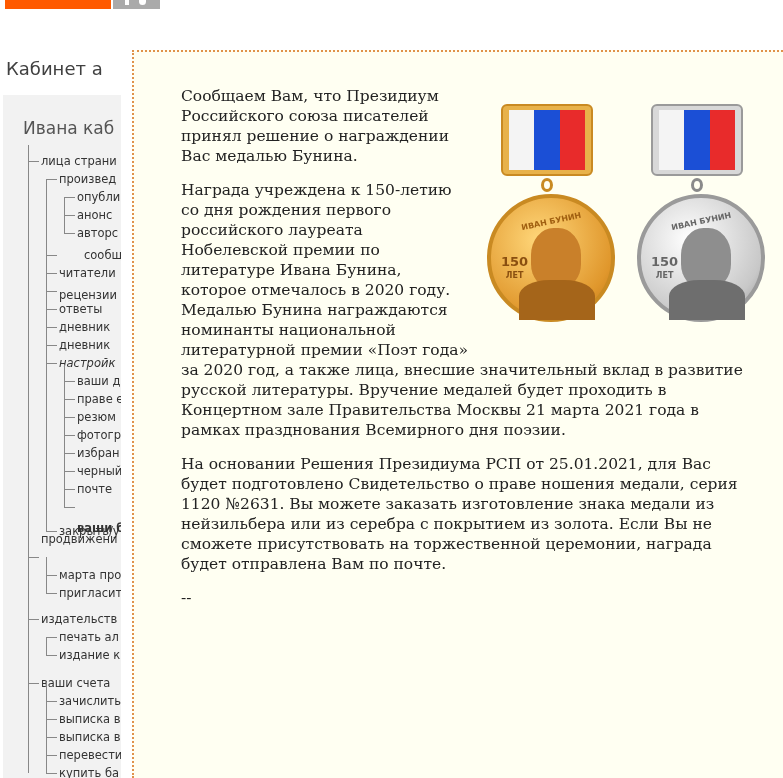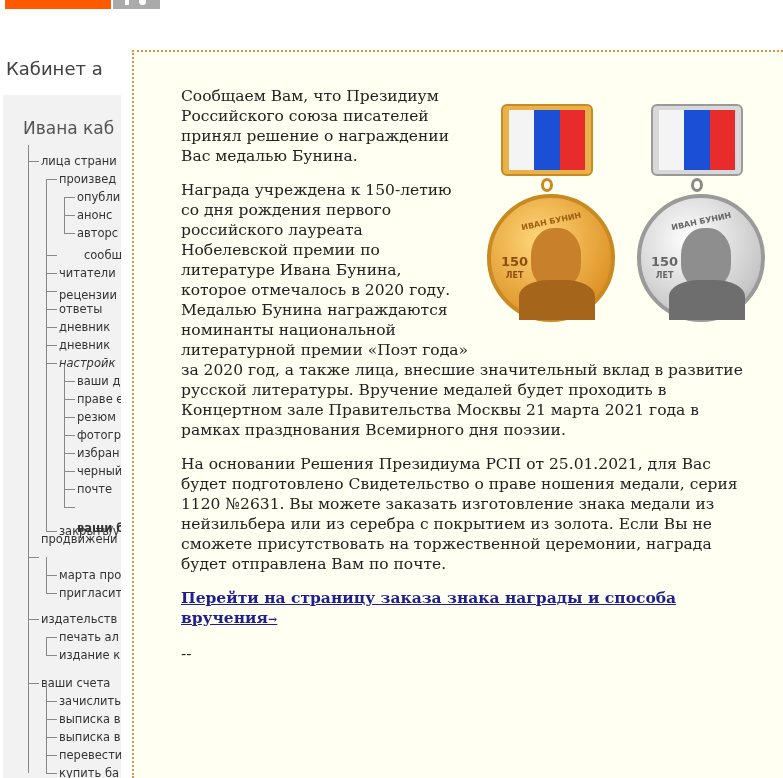--- a/index.html
+++ b/index.html
@@ -196,16 +196,15 @@
           <div class="name" style="color:#666">ИВАН БУНИН</div>
           <div class="face" style="background:#8e8e8e"></div>
           <div class="body" style="background:#6e6e6e"></div>
           <div class="txt150" style="color:#666"><span>150</span><br><span style="font-size:8px">ЛЕТ</span></div>
         </div>
       </div>
     </div>
     <p>Сообщаем Вам, что Президиум Российского союза писателей принял решение о награждении Вас медалью Бунина.</p>
     <p>Награда учреждена к 150-летию со дня рождения первого российского лауреата Нобелевской премии по литературе Ивана Бунина, которое отмечалось в 2020 году. Медалью Бунина награждаются номинанты национальной литературной премии «Поэт года» за 2020 год, а также лица, внесшие значительный вклад в развитие русской литературы. Вручение медалей будет проходить в Концертном зале Правительства Москвы 21 марта 2021 года в рамках празднования Всемирного дня поэзии.</p>
     <p>На основании Решения Президиума РСП от 25.01.2021, для Вас будет подготовлено Свидетельство о праве ношения медали, серия 1120 №2631. Вы можете заказать изготовление знака медали из нейзильбера или из серебра с покрытием из золота. Если Вы не сможете присутствовать на торжественной церемонии, награда будет отправлена Вам по почте.</p>
-    <p><a class="link"><span>Перейти на страницу заказа знака награды и способа вручения</span><span style="font-size:11px">→</span></a></p>
     <p class="sig">--</p>
   </div>
 </div>
 
 </body></html>

